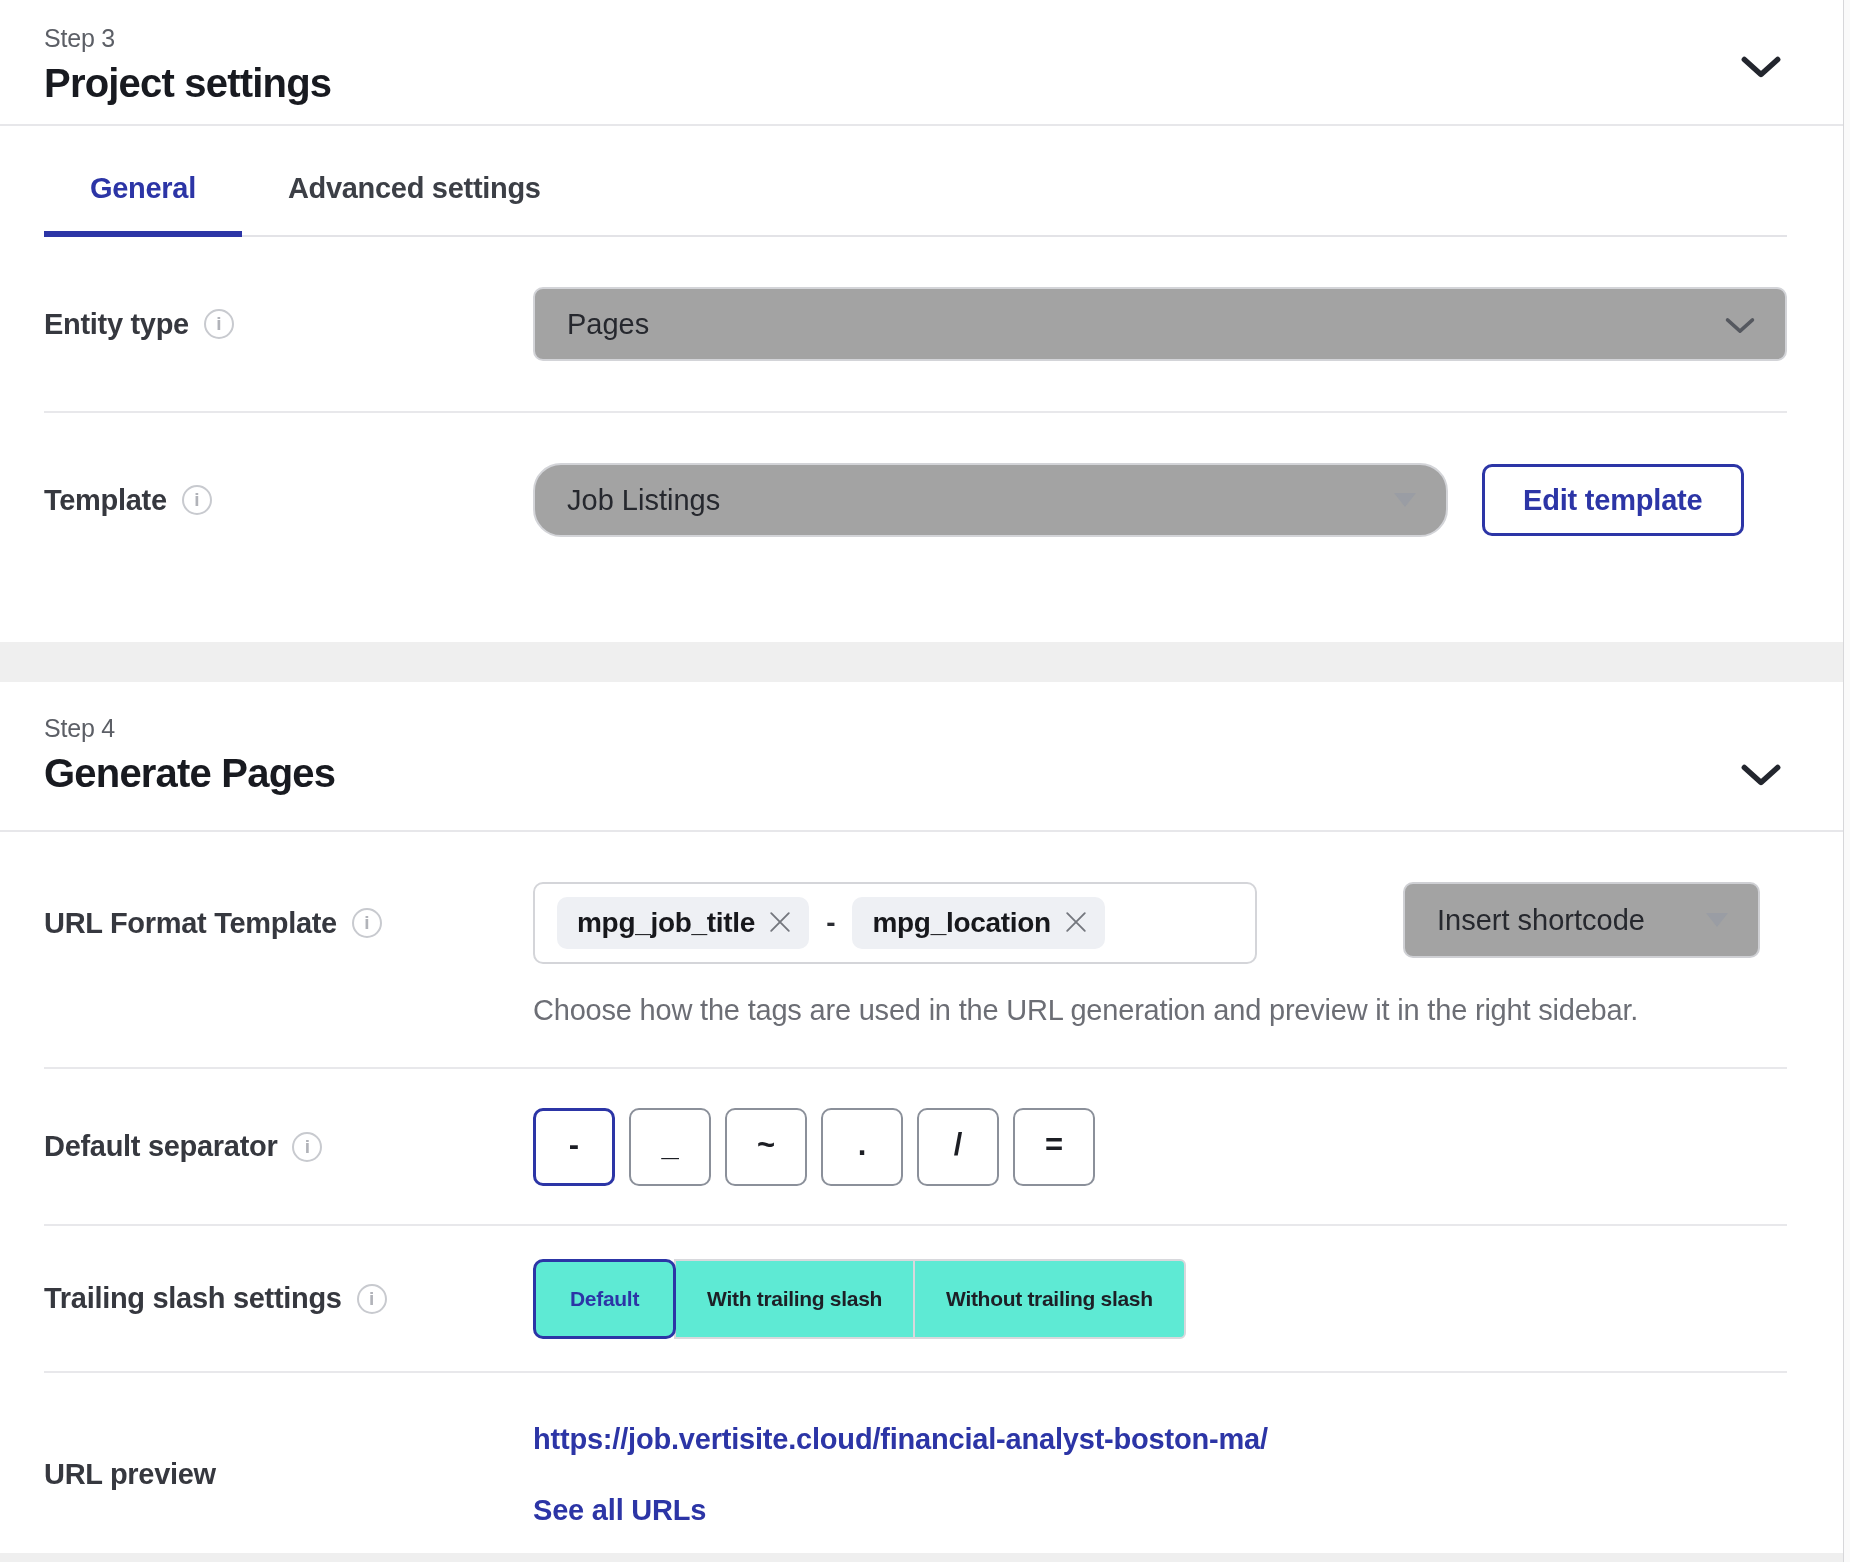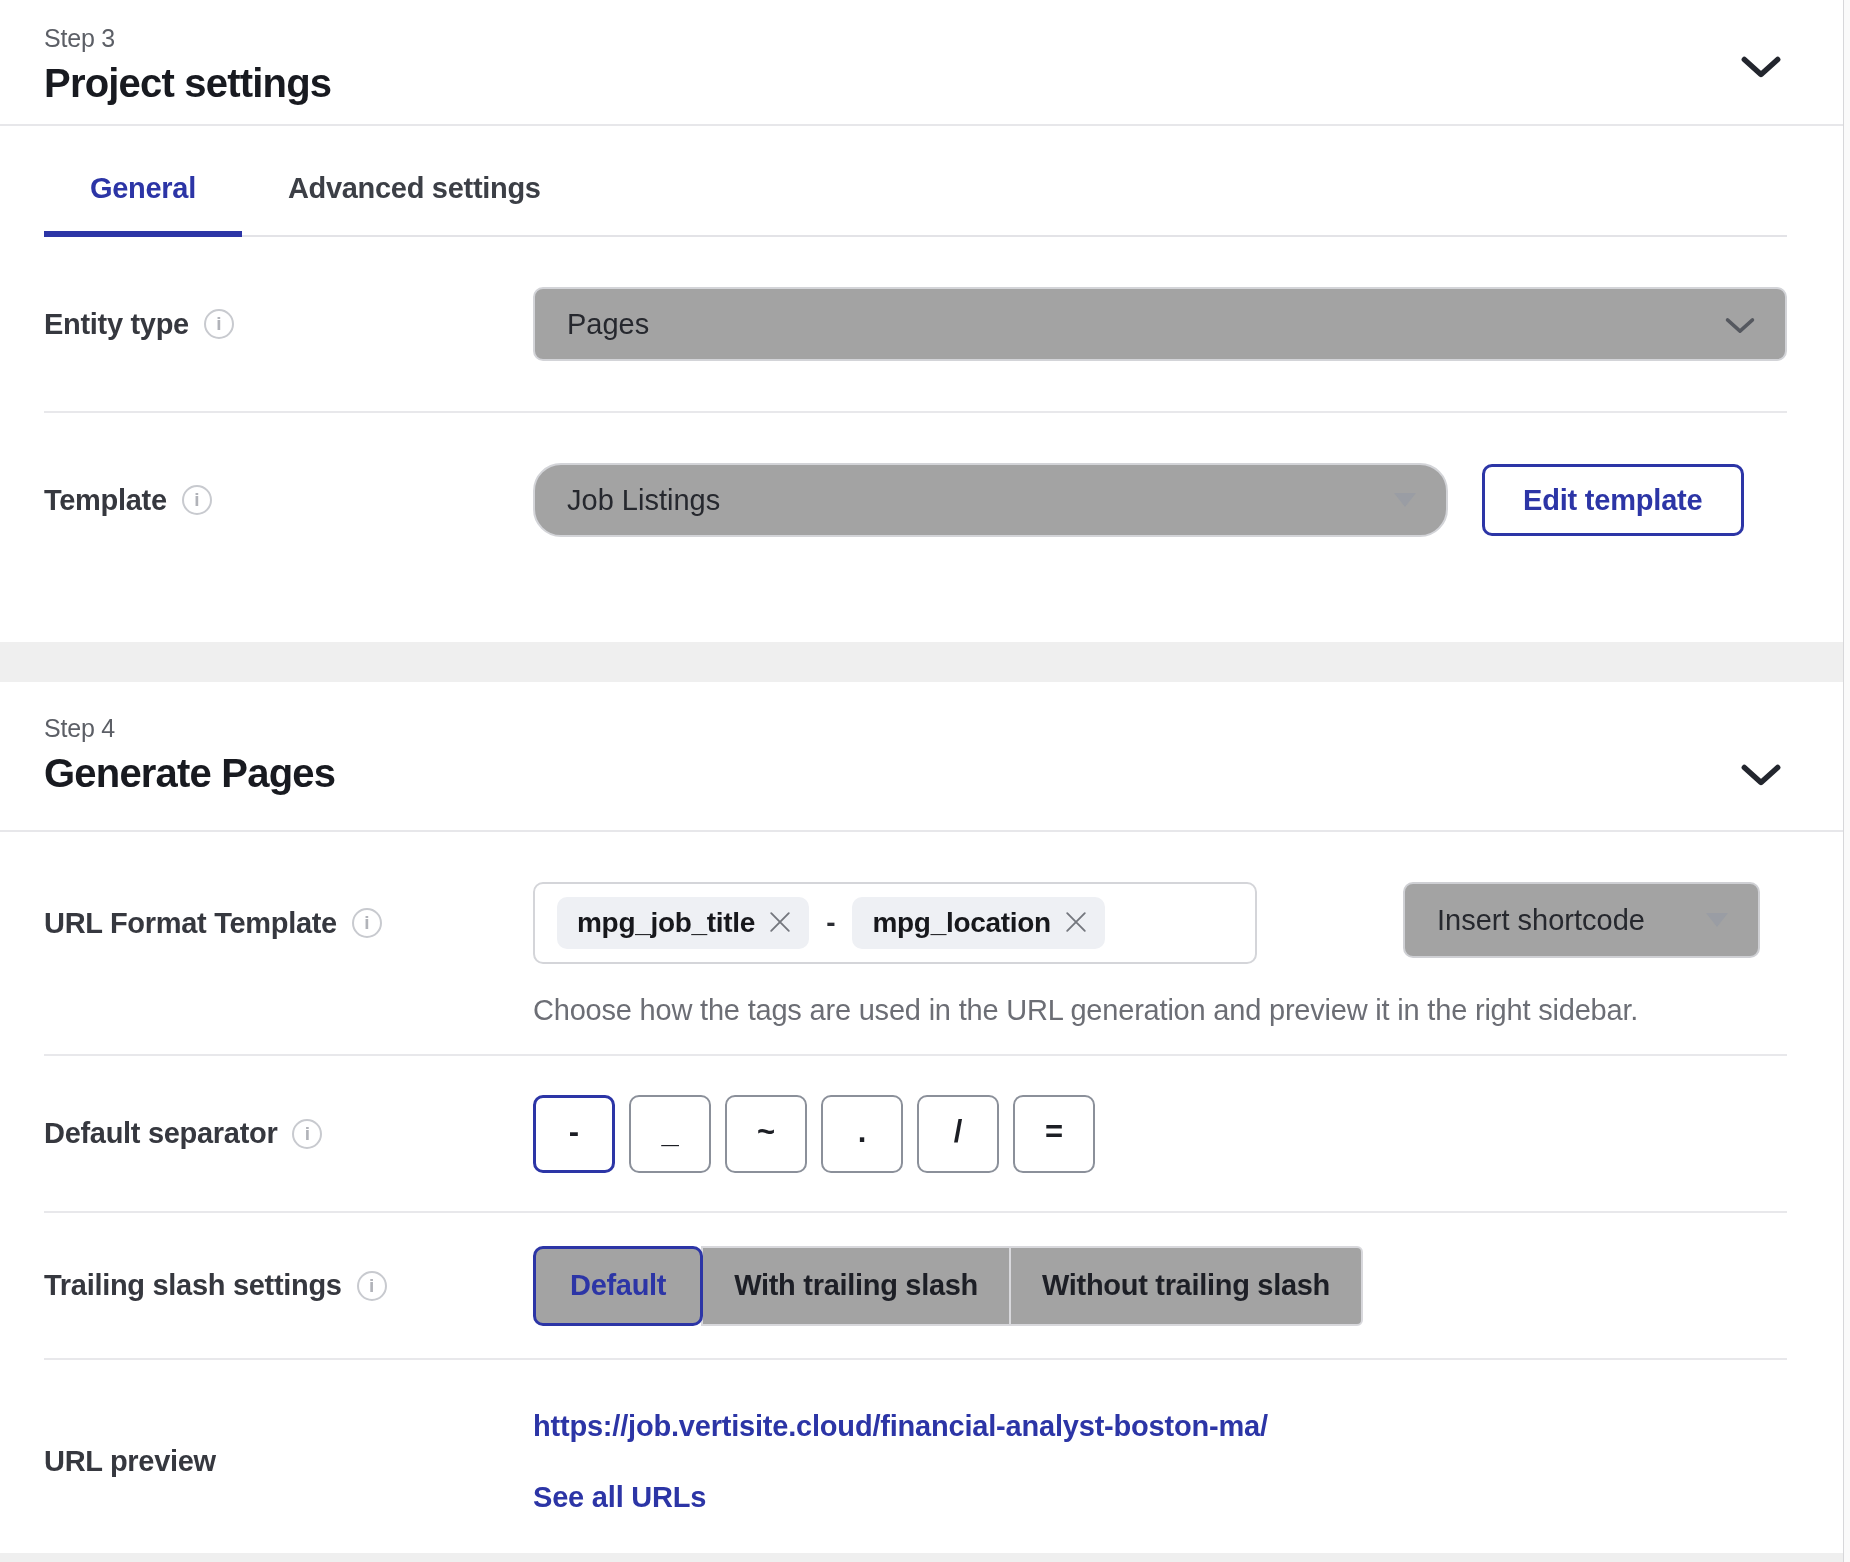--- a/index.html
+++ b/index.html
@@ -95,21 +95,21 @@
   .template-line { display:flex; align-items:center; }
   .template-select { width:915px; flex:none;border-radius:28px; }
   .edit-template-btn {
     margin-left:34px; height:72px; padding:0 38px;
     border:3px solid #2c35a6; border-radius:10px; background:#fff;
     color:#2c35a6; font-size:29px; font-weight:600; font-family:inherit;
     letter-spacing:-0.2px; cursor:pointer;
   }
 
   
-  .row-url-format { padding-top:50px; padding-bottom:27px; align-items:flex-start; }
+  .row-url-format { padding-top:50px; padding-bottom:40px; align-items:flex-start; }
   .row-url-format .row-label-col { height:82px; }
   .format-line { display:flex; align-items:flex-start;gap:8px; }
   .tag-input {
     width:724px; height:82px; flex:none;
     border:2px solid #d4d5d9; border-radius:10px; background:#fff;
     display:flex; align-items:center; padding:0 20px 0 22px; gap:17px;
     cursor:text;
   }
   .tag-pill {
     display:flex; align-items:center; height:52px;
@@ -139,23 +139,23 @@
     font-size:31px; font-weight:700; color:#1c1e24; font-family:inherit;
     cursor:pointer; display:flex; align-items:center; justify-content:center;
     padding-bottom:4px;
   }
   .sep-btn.selected { border:3px solid #2c35a6; }
 
   
   .row-trailing { height:145px; }
   .segment-group { display:flex; align-items:stretch; height:80px; }
   .segment {
-    display:flex; align-items:center; background:#a3a3a3;
+    display:flex; align-items:center; background:#5eead4;
     border:2px solid #d8d8dc; padding:0 31px;
-    font-size:29px; font-weight:700; color:#1d1f26; font-family:inherit;
+    font-size:21px; font-weight:700; color:#1d1f26; font-family:inherit;
     letter-spacing:-0.3px; cursor:pointer; margin-left:-2px;
   }
   .segment:first-child { margin-left:0; }
   .segment.selected {
     border:3px solid #2c35a6; border-radius:10px; color:#2c35a6;
     position:relative; z-index:1; padding:0 34px;
   }
   .segment:last-child { border-radius:0 6px 6px 0; }
 
   

